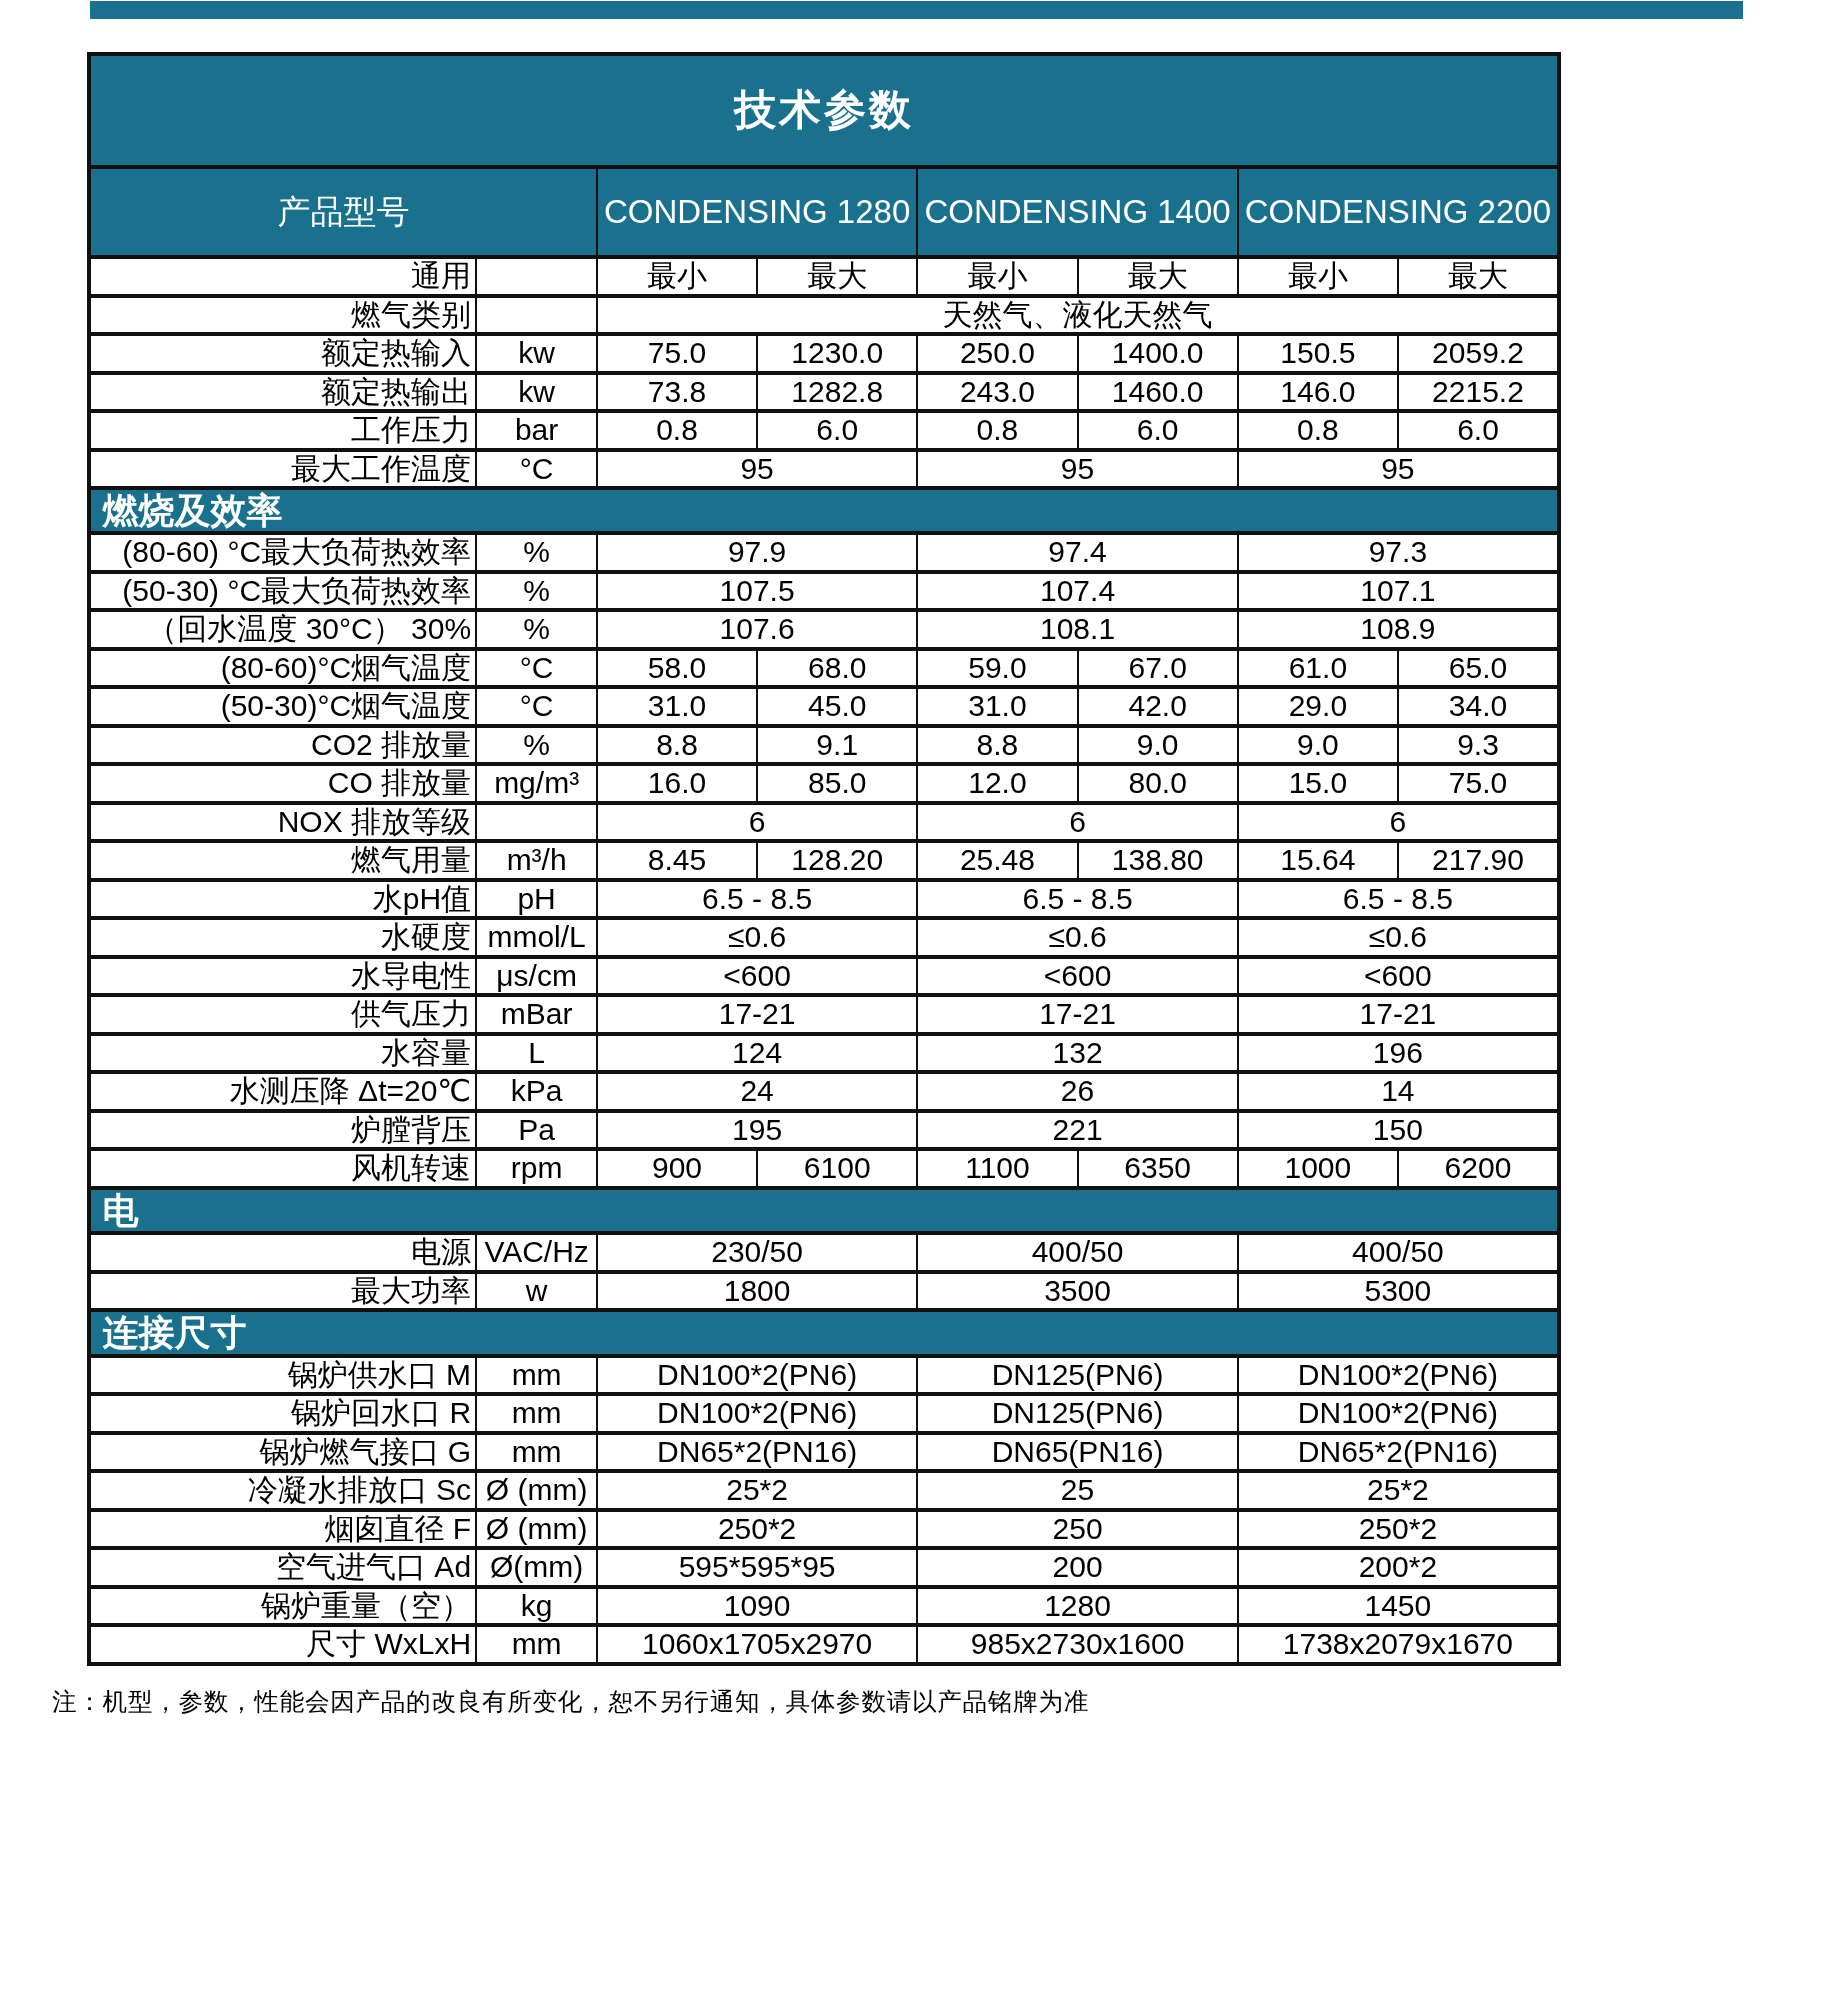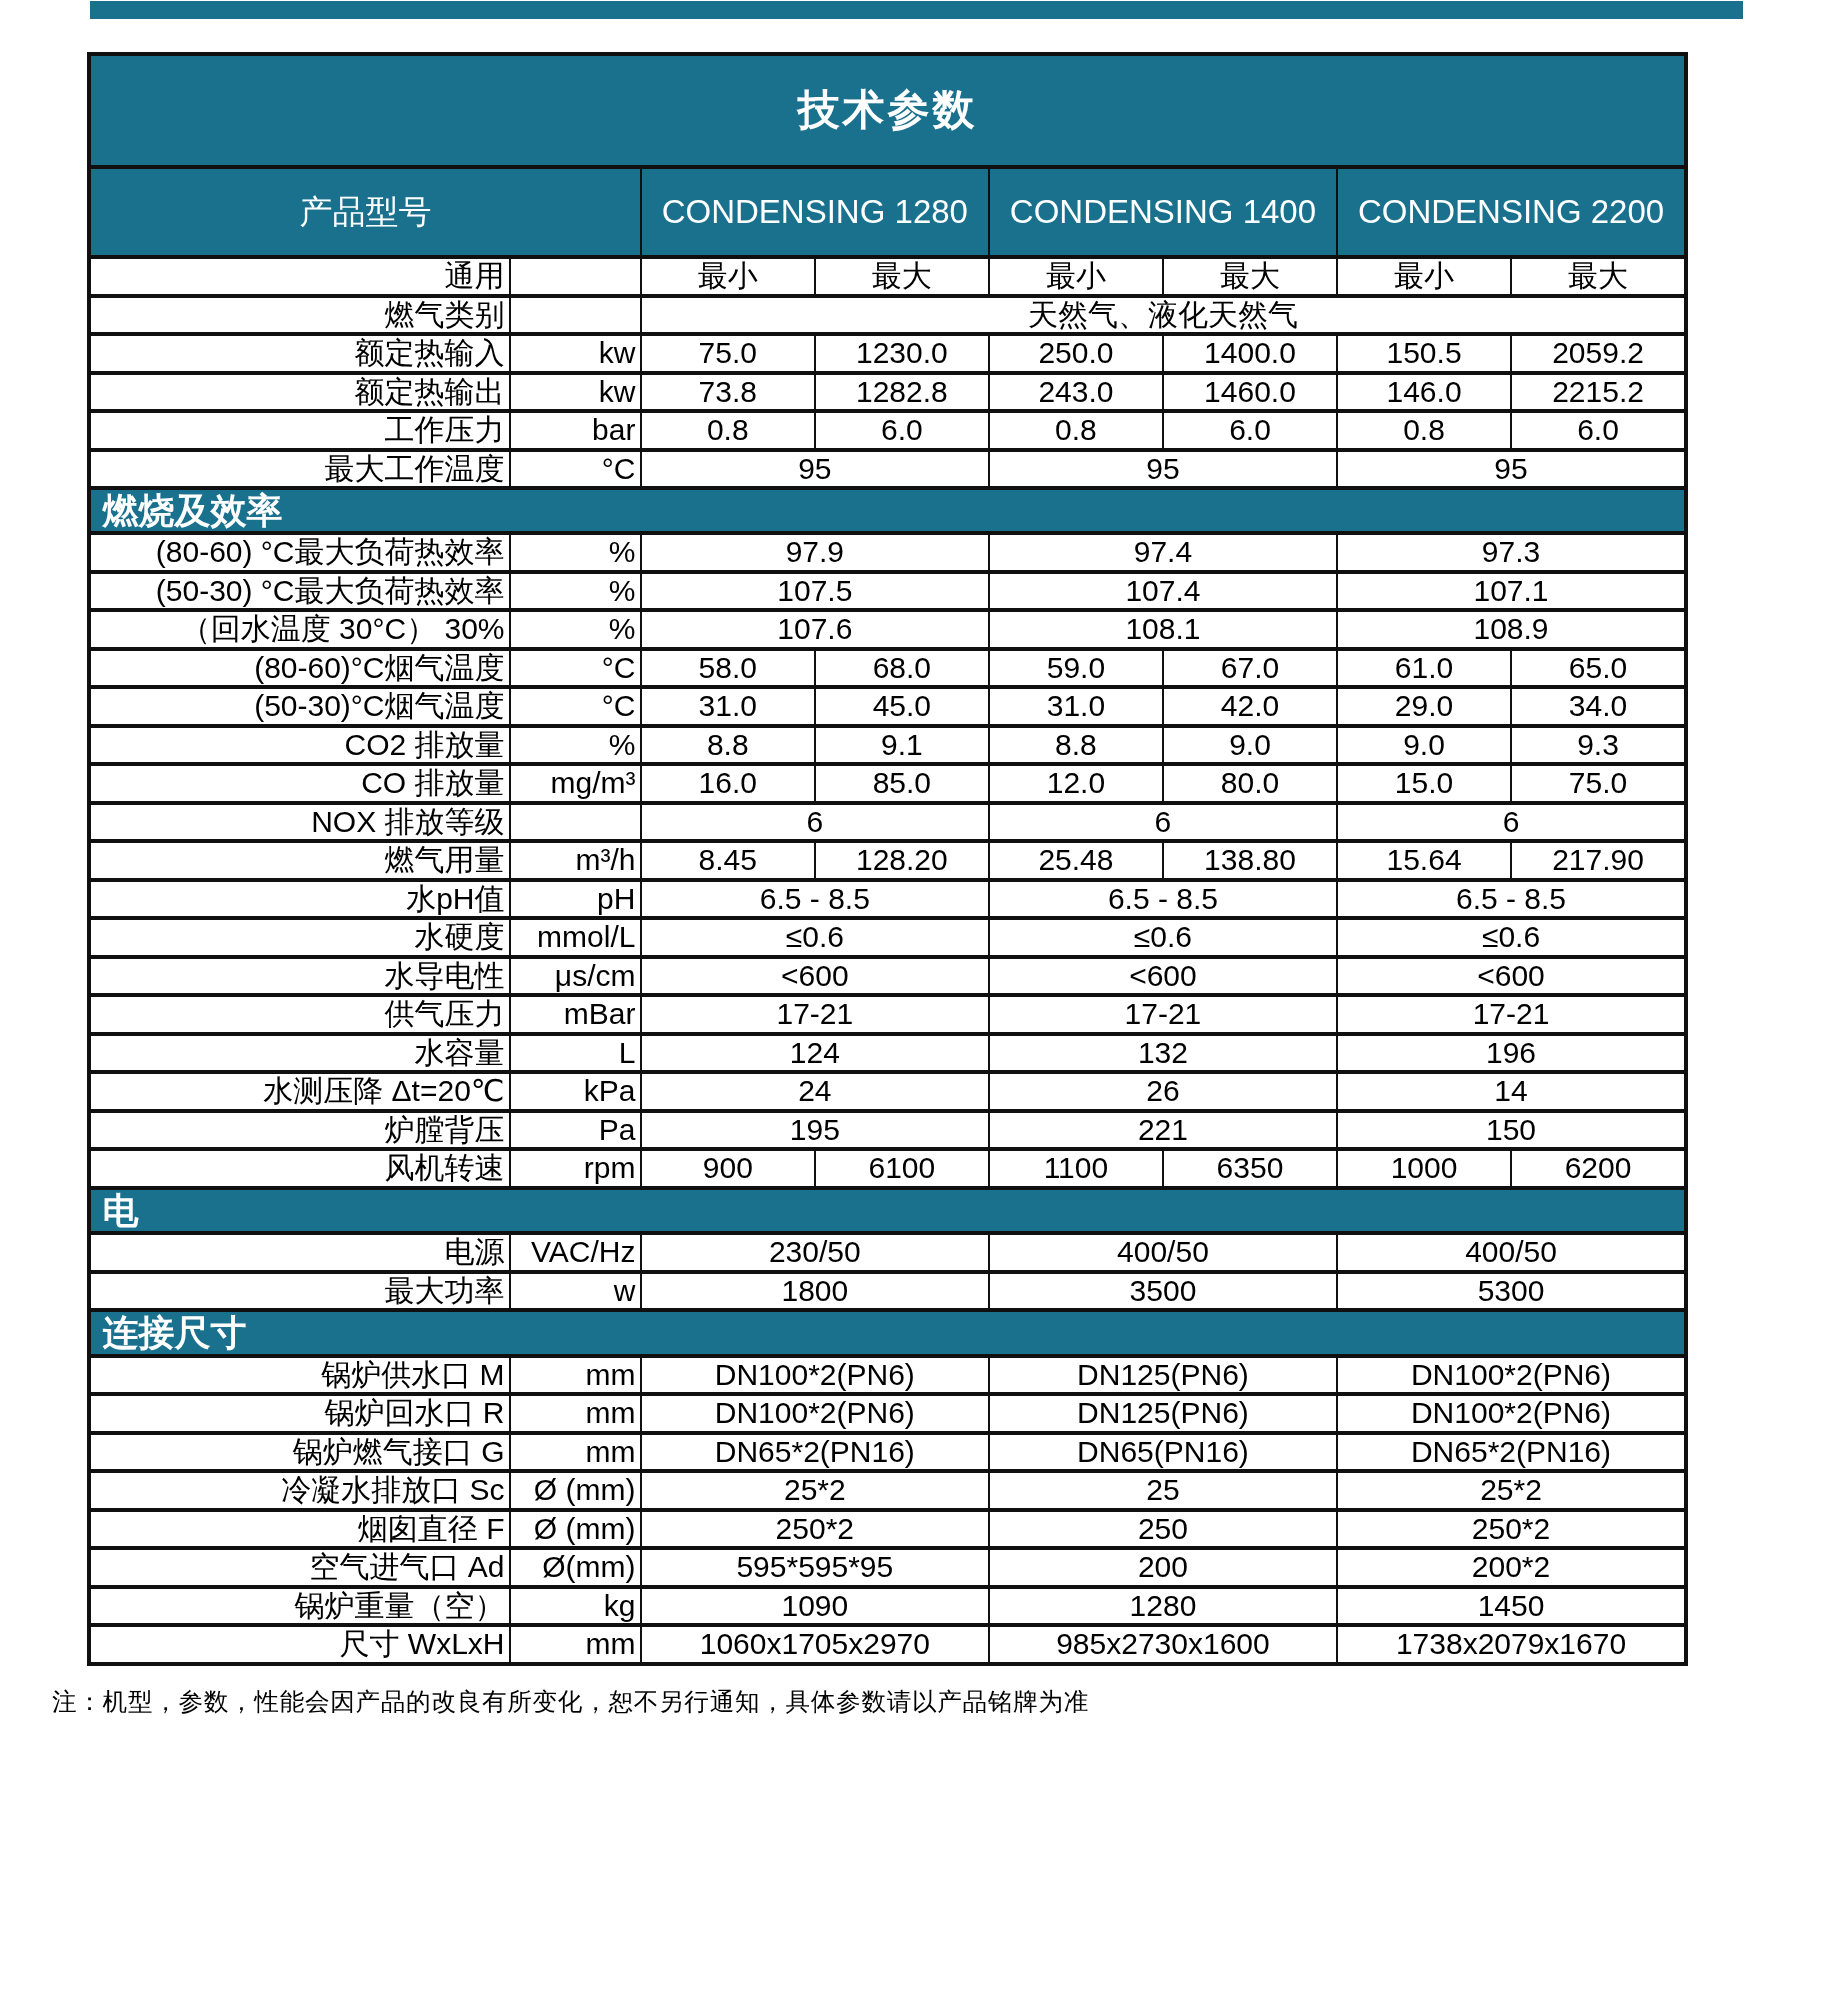--- a/index.html
+++ b/index.html
@@ -9,32 +9,32 @@
     width:1844px; height:1995px; position:relative;
     font-family:"Liberation Sans","DejaVu Sans",sans-serif;
     color:var(--ink);
   }
   .topbar {
     position:absolute; left:90px; top:1.4px; width:1653px; height:17.4px;
     background:var(--teal);
   }
   table.spec {
     border-collapse:collapse; table-layout:fixed;
-    width:1601px; margin:52px 0 0 87px;
+    width:1474px; margin:52px 0 0 87px;
     border:4.3px solid var(--border);
   }
   td {
     border:2.9px solid var(--border);
     border-top-width:4.3px; border-bottom-width:4.3px;
     font-size:30px; line-height:1.15; color:var(--ink);
     overflow:hidden; white-space:nowrap;
     padding:0 4.3px; text-align:center; vertical-align:middle;
   }
   td.lbl { text-align:right; padding-left:10px; height:38px; }
-  td.unit { height:38px;text-align:right; }
+  td.unit { height:38px; }
   td.val { height:38px; }
   tr.title-row td {
     background:var(--teal); color:#fff; font-weight:bold;
     font-size:42px; height:113px; letter-spacing:2.9px;
   }
   tr.product-row td {
     background:var(--teal); color:#fff; font-weight:normal;
     font-size:33px; height:90px;
   }
   tr.section-row td {

